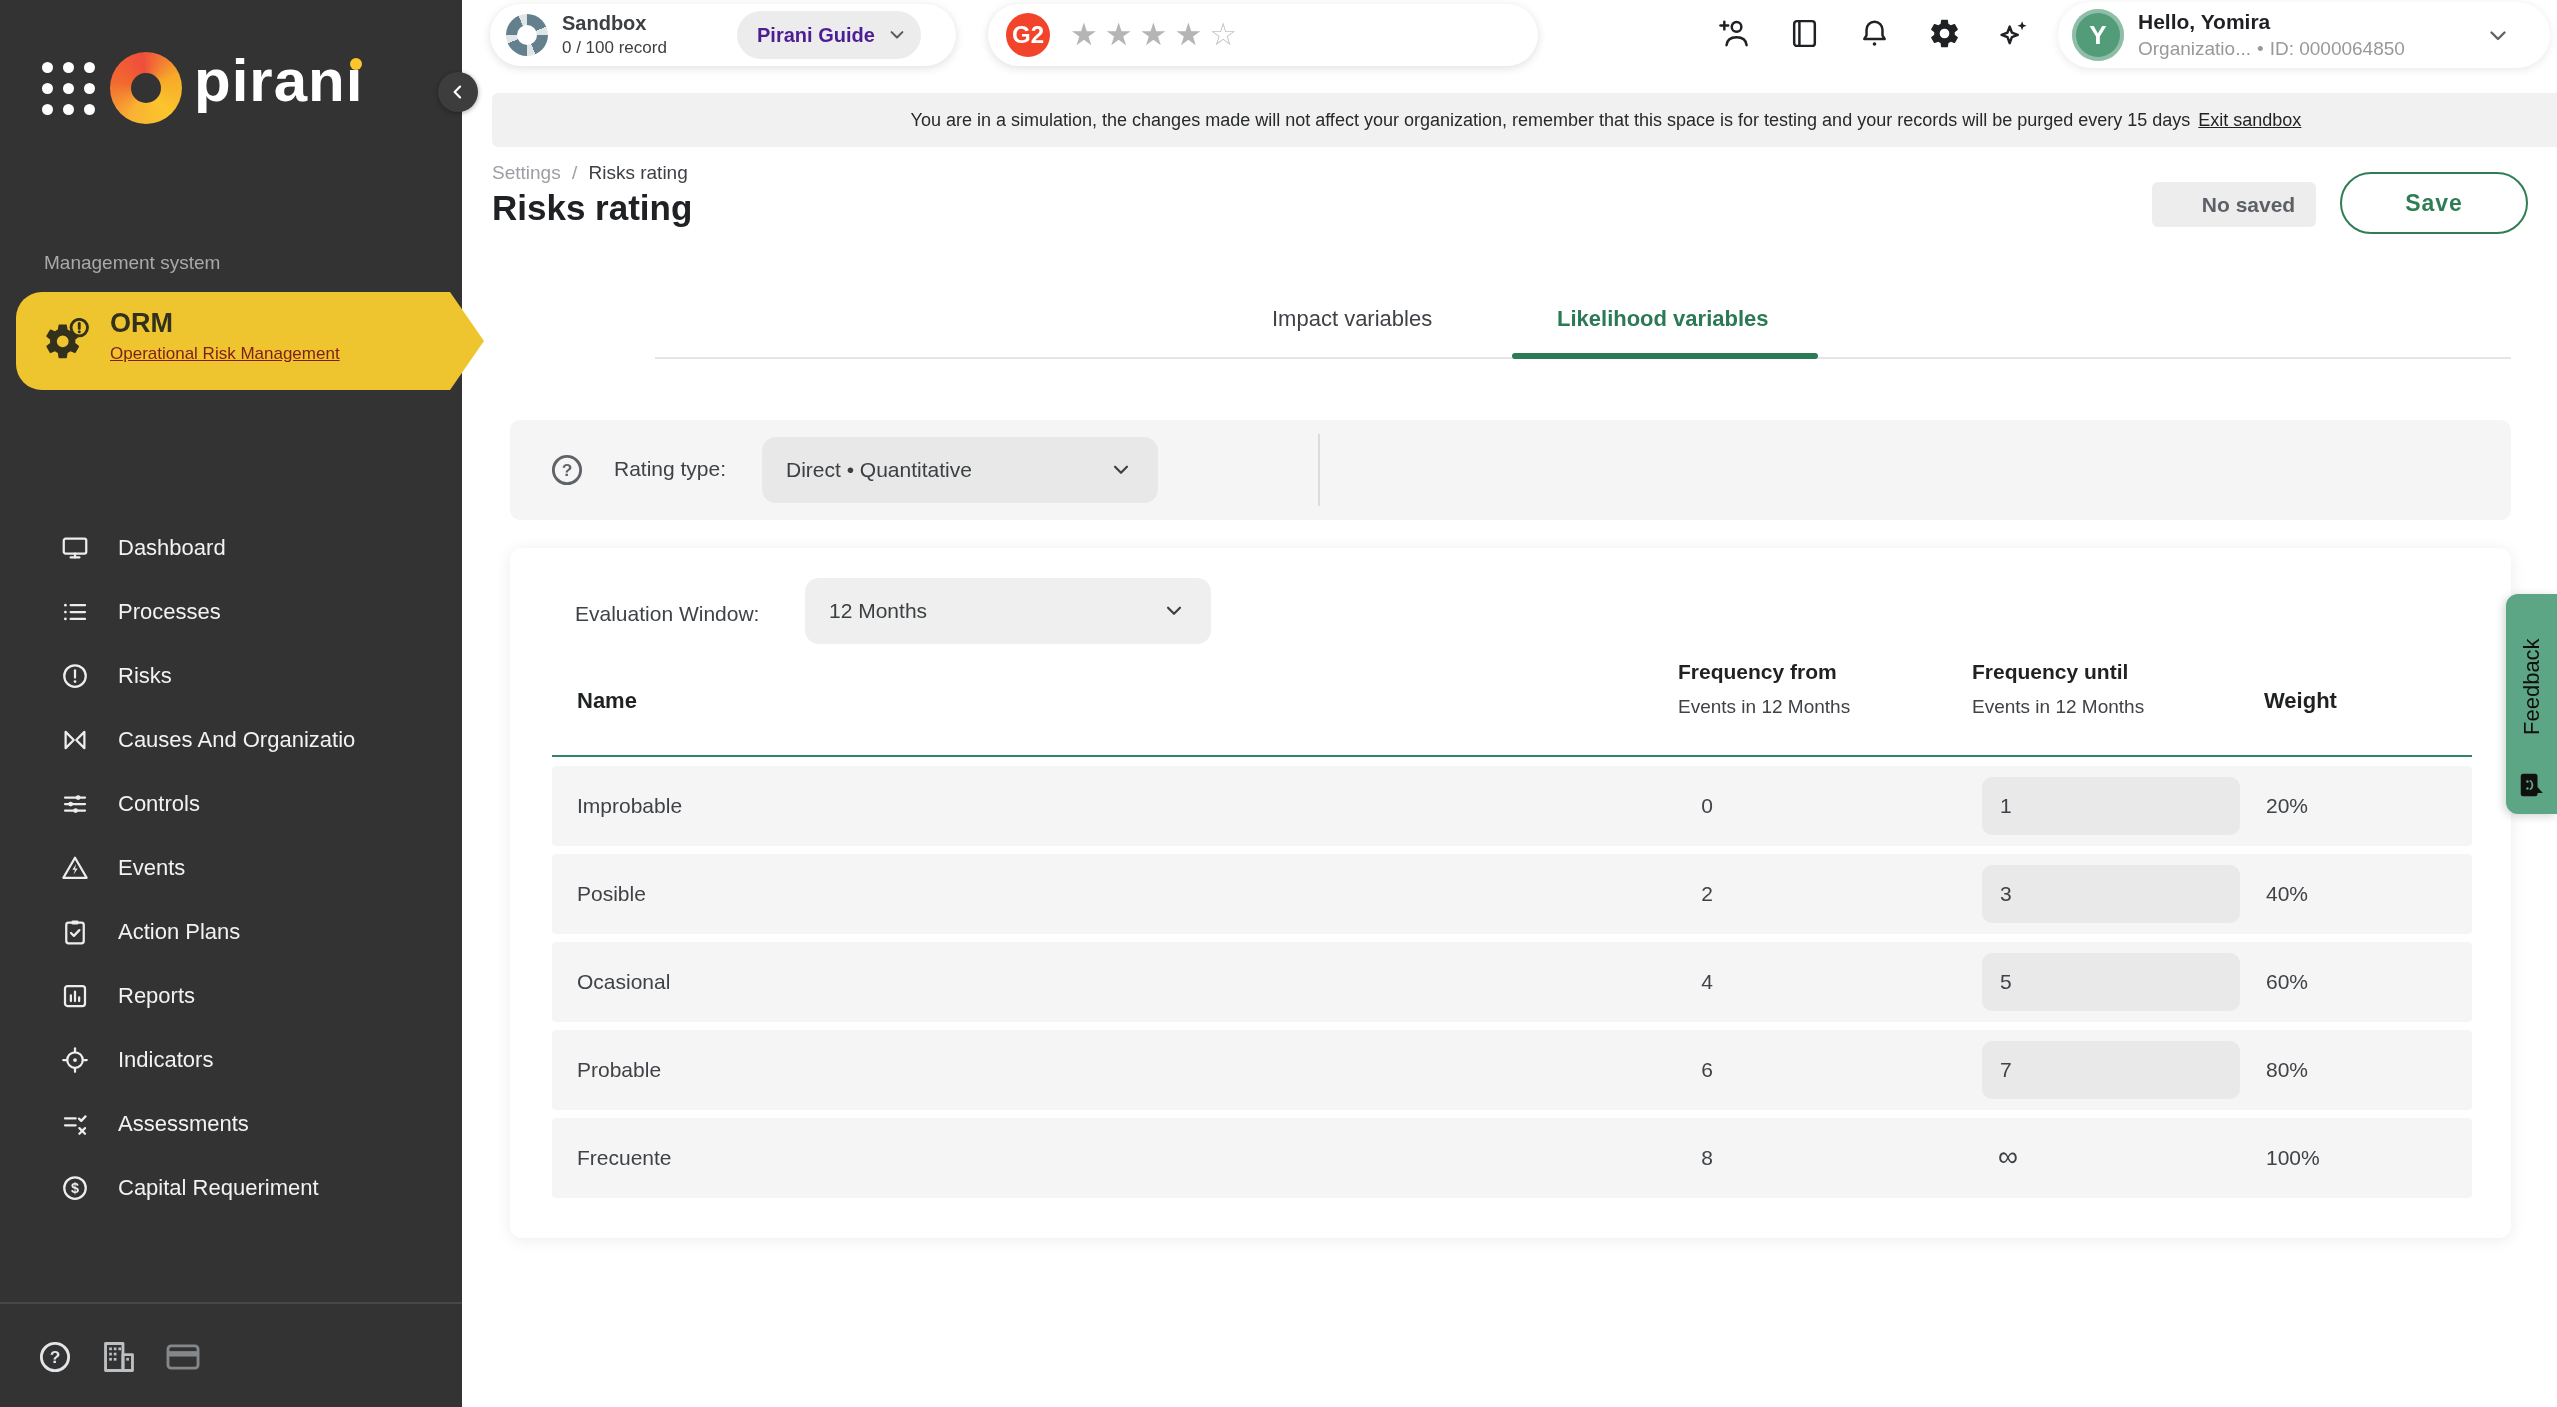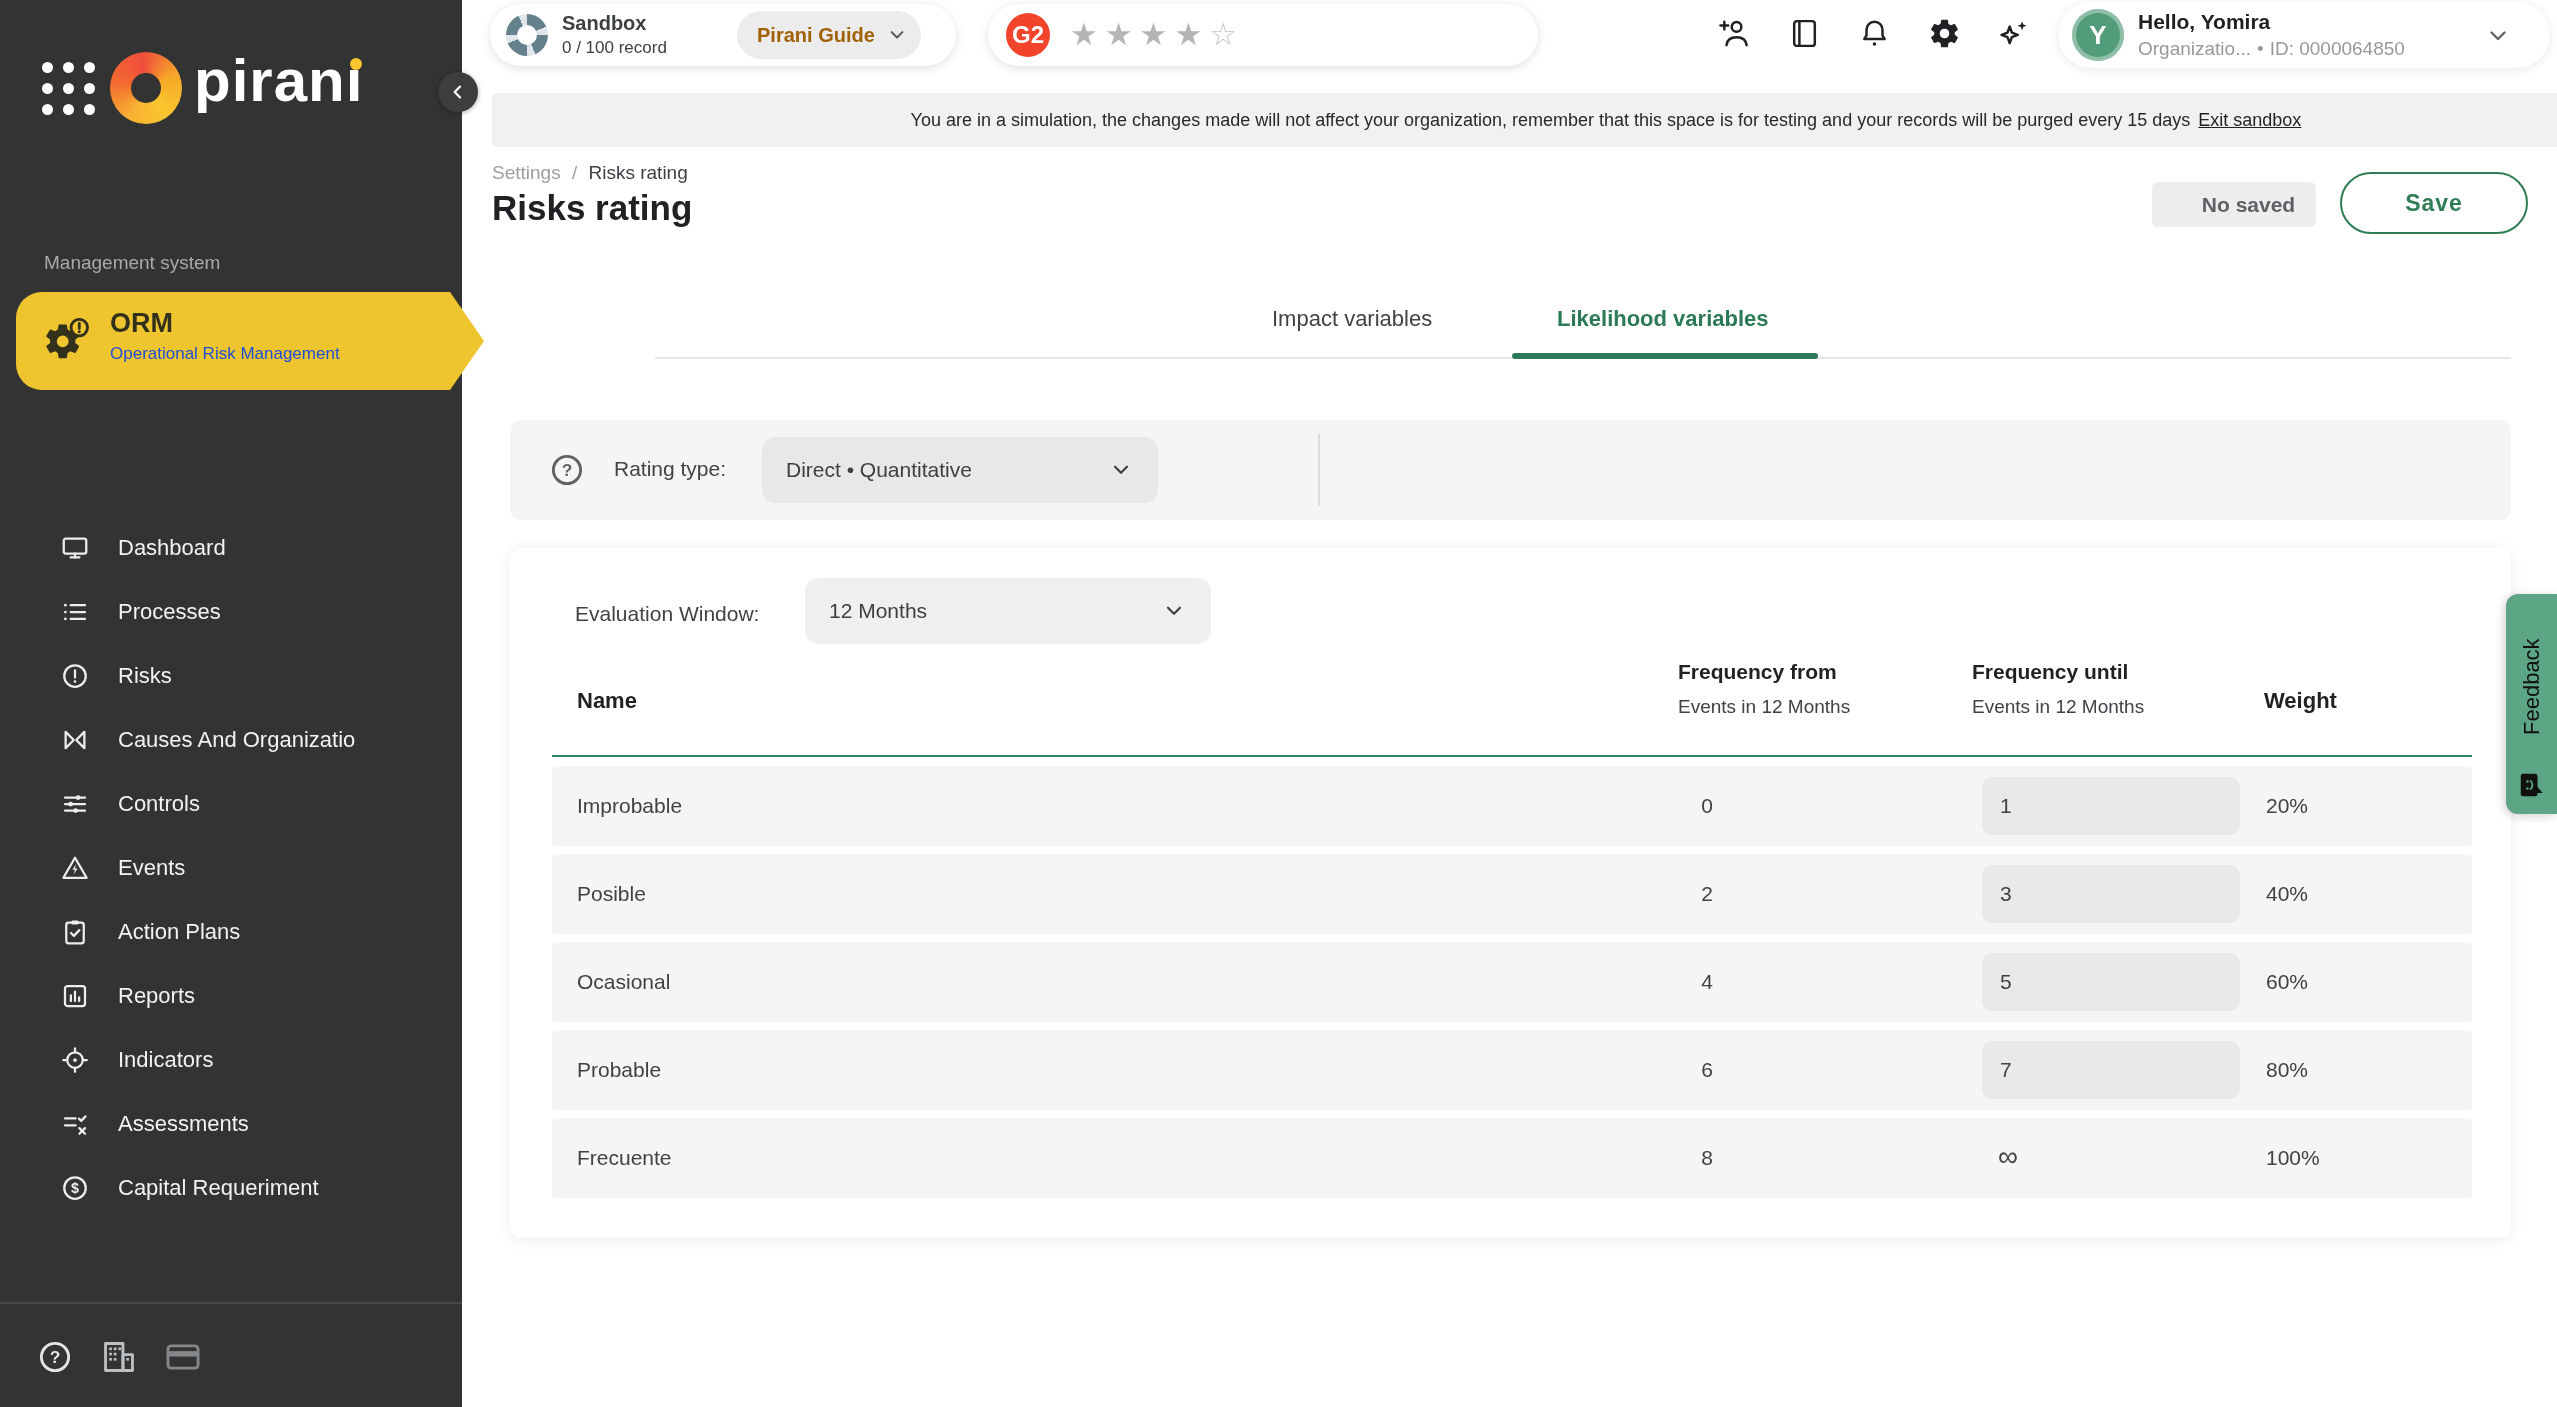--- a/index.html
+++ b/index.html
@@ -14,39 +14,39 @@
   #logo-donut{position:absolute;left:0;top:8px;width:72px;height:72px;border-radius:50%;background:conic-gradient(from 210deg,#f9b233,#f2692f,#ef4d3c,#f7a929,#fbc52d,#f9b233);}
   #logo-donut::after{content:"";position:absolute;left:21px;top:21px;width:30px;height:30px;border-radius:50%;background:#333333;}
   #logo-text{position:absolute;left:84px;top:2px;font-size:60px;font-weight:700;color:#ffffff;letter-spacing:1px;}
   #logo-idot{position:absolute;width:12px;height:12px;border-radius:50%;background:#fbc52d;left:240px;top:14px;}
   #collapse-btn{position:absolute;left:438px;top:72px;width:40px;height:40px;border-radius:50%;background:#3d3d3d;box-shadow:0 1px 5px rgba(0,0,0,.35);z-index:6;display:flex;align-items:center;justify-content:center;cursor:pointer;}
   #mgmt-label{position:absolute;left:44px;top:252px;font-size:19px;color:#a9a9a9;}
   #orm{position:absolute;left:16px;top:292px;width:434px;height:98px;background:#efc52f;border-radius:26px 0 0 26px;cursor:pointer;z-index:4;}
   #orm::after{content:"";position:absolute;left:100%;top:0;width:0;height:0;border-top:49px solid transparent;border-bottom:49px solid transparent;border-left:34px solid #efc52f;}
   #orm .orm-icon{position:absolute;left:28px;top:26px;width:46px;height:46px;}
   #orm .orm-code{position:absolute;left:94px;top:16px;font-size:27px;font-weight:700;color:#33301c;}
-  #orm .orm-name{position:absolute;left:94px;top:52px;font-size:17px;color:#1d4ed8;}
+  #orm .orm-name{position:absolute;left:94px;top:52px;font-size:17px;color:#7f1d1d;text-decoration:underline;}
   #side-menu{position:absolute;left:0;top:516px;width:462px;}
   .side-item{height:64px;display:flex;align-items:center;padding-left:60px;cursor:pointer;color:#ededed;}
   .side-item .s-icon{width:30px;height:30px;margin-right:28px;flex:none;}
   .side-item .s-label{font-size:22px;color:#f2f2f2;}
   #side-divider{position:absolute;left:0;top:1302px;width:462px;height:2px;background:#474747;}
   #side-foot{position:absolute;left:36px;top:1338px;display:flex;gap:26px;}
   #side-foot .f-btn{width:38px;height:38px;cursor:pointer;}
   .fc-help{color:#e3e6e8;} .fc-building{color:#bcc0c3;} .fc-card{color:#84888b;}
 
   
   .pill{position:absolute;background:#fff;border-radius:33px;box-shadow:0 2px 10px rgba(0,0,0,.13);}
   #sandbox-pill{left:490px;top:4px;width:466px;height:62px;cursor:pointer;}
   #sandbox-ring{position:absolute;left:16px;top:10px;width:42px;height:42px;border-radius:50%;background:repeating-conic-gradient(#64808d 0deg 66deg,#dfe5e8 66deg 90deg);}
   #sandbox-ring::after{content:"";position:absolute;left:11px;top:11px;width:20px;height:20px;border-radius:50%;background:#fff;}
   #sandbox-title{position:absolute;left:72px;top:8px;font-size:20px;font-weight:600;color:#3c4043;}
   #sandbox-sub{position:absolute;left:72px;top:34px;font-size:17px;color:#3c4043;}
   #guide-pill{position:absolute;left:247px;top:7px;width:184px;height:48px;border-radius:24px;background:#ececec;cursor:pointer;display:flex;align-items:center;}
-  #guide-pill .g-label{margin-left:20px;font-size:20px;font-weight:600;color:#a16207;}
+  #guide-pill .g-label{margin-left:20px;font-size:20px;font-weight:600;color:#4c1d95;}
   #guide-pill .g-chev{margin-left:12px;width:20px;height:20px;}
   #g2-pill{left:988px;top:4px;width:550px;height:62px;cursor:pointer;}
   #g2-logo{position:absolute;left:18px;top:9px;width:44px;height:44px;border-radius:50%;background:#f2432b;color:#fff;display:flex;align-items:center;justify-content:center;font-weight:700;font-size:24px;}
   #stars{position:absolute;left:82px;top:8px;letter-spacing:7px;font-size:31px;line-height:46px;white-space:nowrap;}
   #stars .star{color:#b5b5b5;} #stars .star.empty{color:#c3c3c3;}
   #topbar-icons{position:absolute;left:1712px;top:11px;display:flex;gap:26px;}
   .tb-btn{width:44px;height:44px;display:flex;align-items:center;justify-content:center;color:#202124;cursor:pointer;}
   .tb-btn svg{width:33px;height:33px;}
   #user-pill{left:2058px;top:2px;width:492px;height:66px;box-shadow:0 2px 10px rgba(0,0,0,.09);cursor:pointer;}
   #avatar{position:absolute;left:14px;top:7px;width:52px;height:52px;border-radius:50%;background:#529c79;box-shadow:inset 0 0 0 4px rgba(255,255,255,.35);color:#fff;font-size:26px;font-weight:700;display:flex;align-items:center;justify-content:center;}

